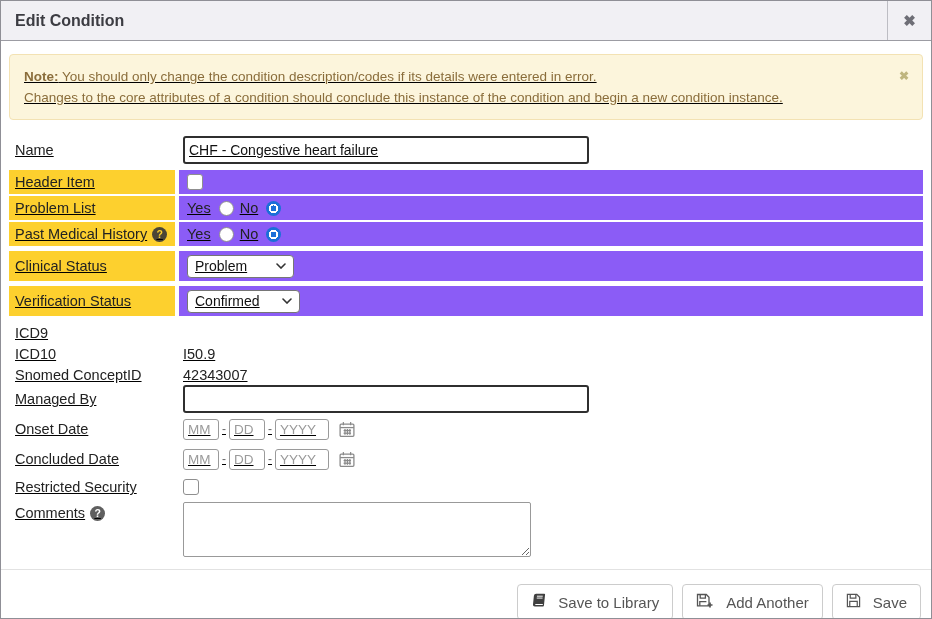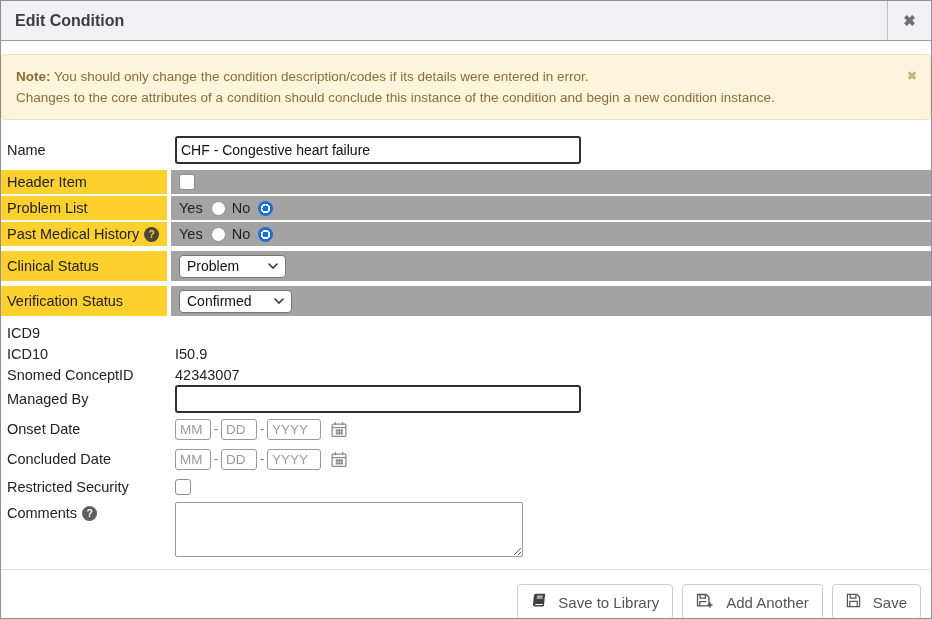--- a/index.html
+++ b/index.html
@@ -5,34 +5,34 @@
   * { box-sizing: border-box; margin: 0; padding: 0; }
   html,body { background:#fff; }
   body { font-family:"Liberation Sans", sans-serif; width:932px; }
   .dialog { width:932px; height:619px; border:1px solid #8f8f96; background:#fff; overflow:hidden; display:flex; flex-direction:column; }
 
   
   .dlg-header { height:40px; background:#f1f0f4; border-bottom:1px solid #9c9ca3; display:flex; align-items:stretch; flex:0 0 auto; }
   .dlg-title { flex:1; display:flex; align-items:center; padding-left:14px; font-size:16px; font-weight:bold; color:#3c3c42; }
   .dlg-close { width:44px; border-left:1px solid #bdbdc3; display:flex; align-items:center; justify-content:center; color:#6e6e76; font-size:15px; font-weight:bold; cursor:pointer; }
 
-  .dlg-body { flex:1; padding:0 0; }
+  .dlg-body { flex:1; padding:0 8px;text-decoration:underline; }
 
   
   .note { position:relative; margin-top:13px; background:#fcf5dc; border:1px solid #f3e2b3; border-radius:4px; padding:11px 30px 11px 14px; color:#8a6d3b; font-size:13.5px; line-height:21px; }
   .note b { font-weight:bold; }
   .note-dismiss { position:absolute; top:11px; right:13px; color:#bfb57e; font-size:12px; font-weight:bold; cursor:pointer; }
 
   
   .form { margin-top:16px; }
   .frow { display:flex; align-items:center; min-height:24px; margin-bottom:2px; }
   .frow .lbl { flex:0 0 166px; padding-left:6px; font-size:14.5px; color:#222; display:flex; align-items:center; gap:5px; align-self:stretch; }
   .frow .ctl { flex:1; padding-left:8px; display:flex; align-items:center; align-self:stretch; gap:6px; }
   .frow.hl .lbl { background:#fdd02e; margin-right:4px; }
-  .frow.hl .ctl { background:#a3a3a3; }
+  .frow.hl .ctl { background:#8b5cf6; }
   .frow.plain { min-height:21px; margin-bottom:0;align-items:center; }
   .frow.plain .ctl { font-size:14.5px; color:#222; }
 
   .name-row { margin-bottom:6px; min-height:28px; }
   .text-input { width:406px; height:28px; border:2px solid #2f2f2f; border-radius:3px; font-family:"Liberation Sans",sans-serif; font-size:14px; color:#111; padding:0 4px; outline:none; }
 
   .sel { background:#fff; border:1px solid #767676; border-radius:4px; height:23px; padding:0 7px; display:inline-flex; align-items:center; gap:10px; font-size:14px; color:#111; cursor:pointer; }
   .sel .chev { display:flex; }
   .row-gap { margin-top:5px; min-height:30px; }
 

